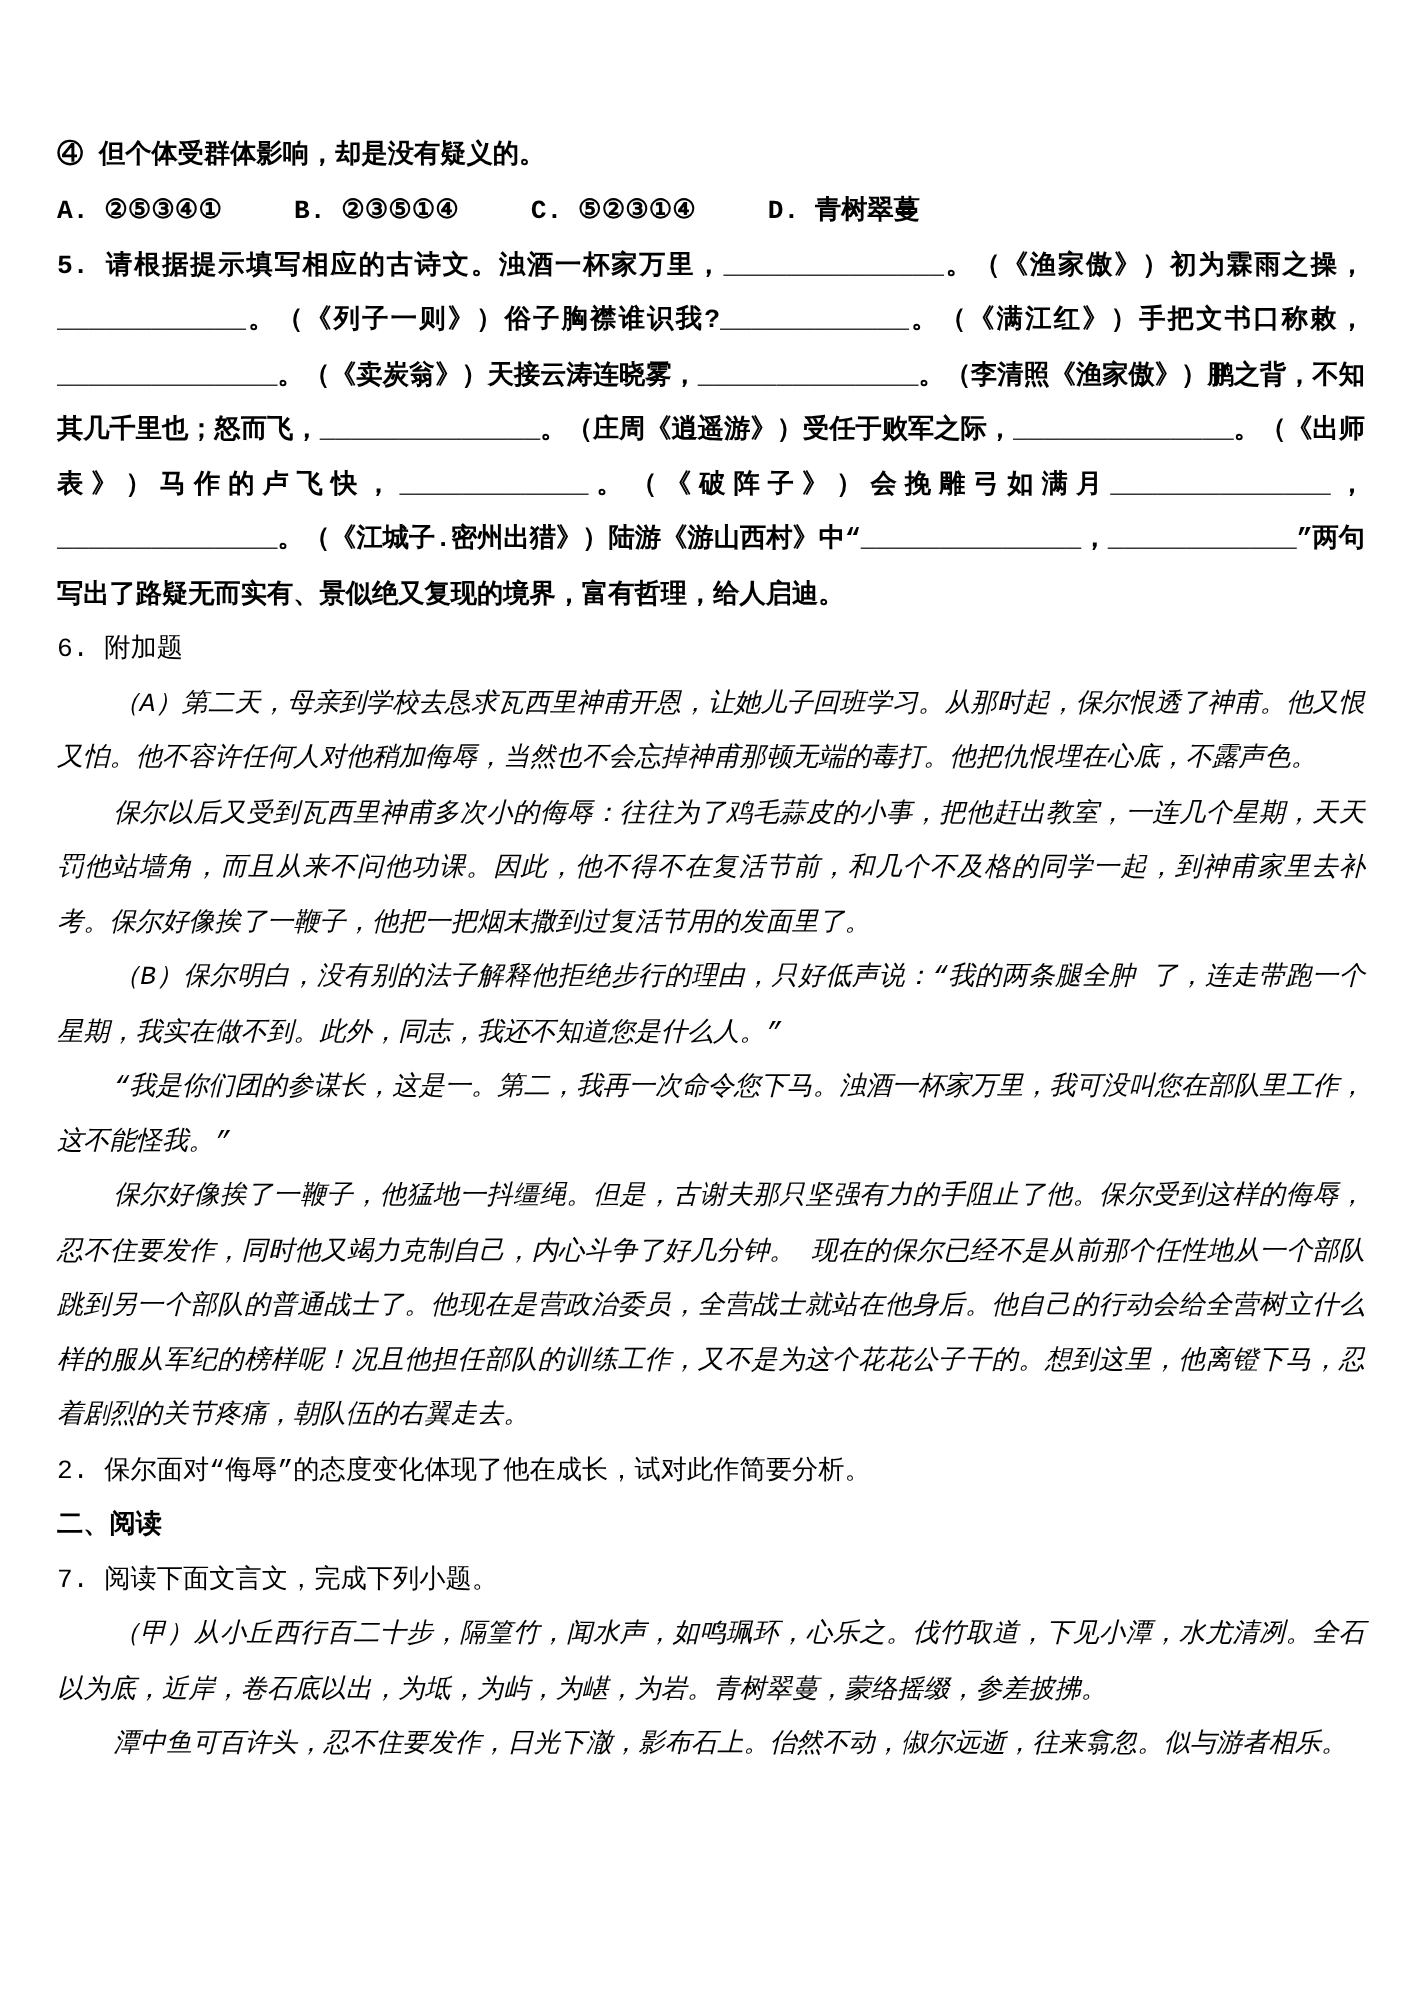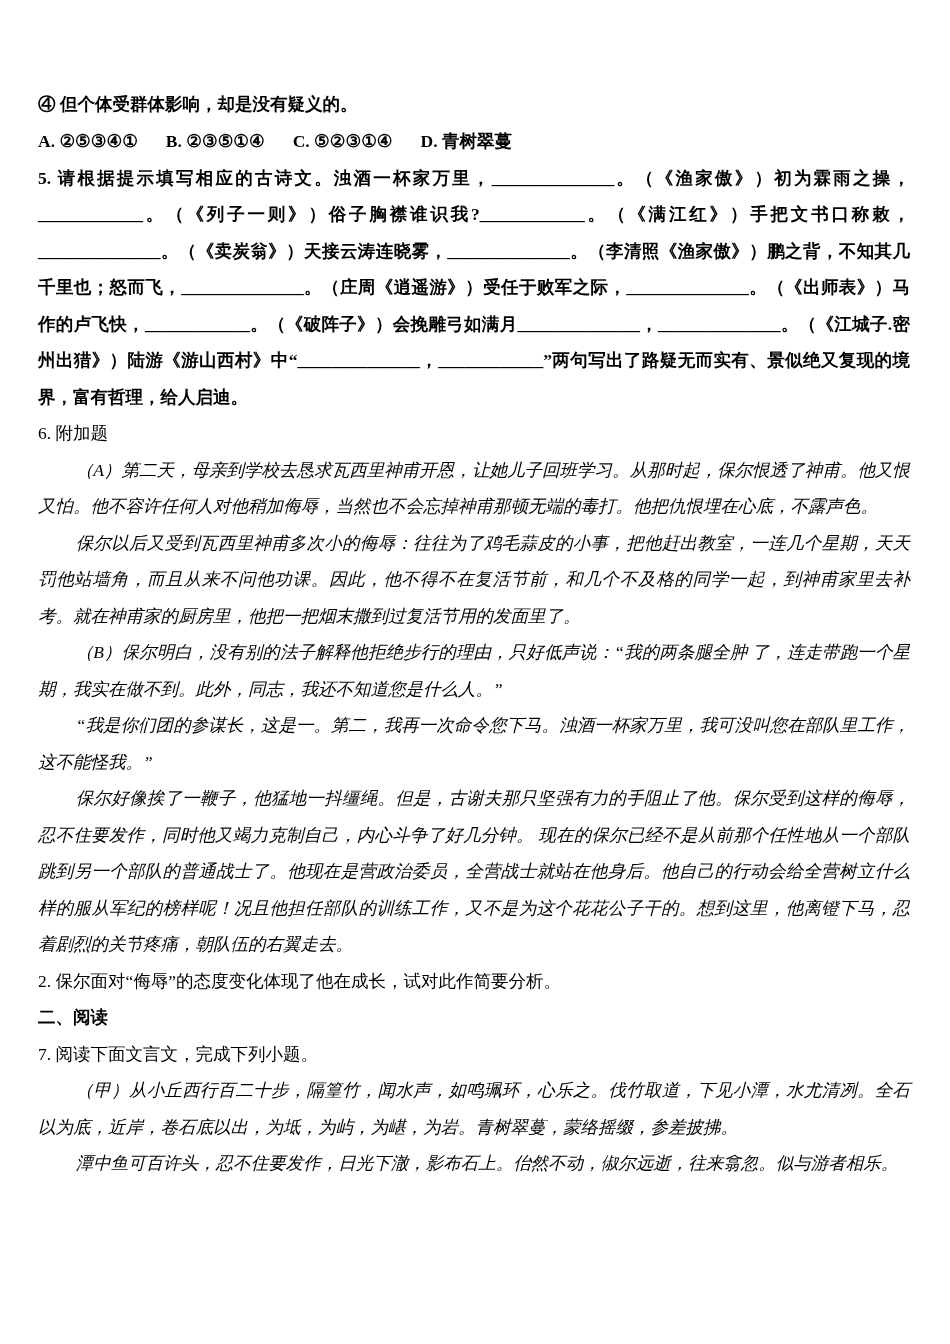--- a/index.html
+++ b/index.html
@@ -1,28 +1,28 @@
 <!DOCTYPE html>
 <html><head>
 <meta charset="utf-8">
 <style>
   html,body{margin:0;padding:0;background:#ffffff;}
   .page{
     width:950px;height:1300px;box-sizing:border-box;
     background:#ffffff;color:#000;
     padding:86px 40px 0 38px;
-    font-family:Liberation Serif, serif;
+    font-family:Liberation Mono, monospace;
     font-size:17.5px;
     border-radius:12px;
   }
   .page p{margin:0;line-height:36.5px;text-align:justify;text-justify:inter-ideograph;}
   .b{font-weight:700;}
   .k{font-style:italic;}           
   .ind{text-indent:2.15em;}
-  .choices{display:flex;gap:28px;line-height:37px;font-weight:700;}
+  .choices{display:flex;gap:48px;line-height:37px;font-weight:700;}
   .choices span{white-space:nowrap;}
   .subq{line-height:35px;}
   .sect{font-weight:700;line-height:34px;margin-top:2px;}
   .lead{line-height:31px;}
 </style>
 </head>
 <body>
 
 <div class="page">
 
@@ -33,21 +33,21 @@
     <span>B. ②③⑤①④</span>
     <span>C. ⑤②③①④</span>
     <span>D. 青树翠蔓</span>
   </div>
 
   <p class="b">5. 请根据提示填写相应的古诗文。浊酒一杯家万里，______________。（《渔家傲》）初为霖雨之操，____________。（《列子一则》）俗子胸襟谁识我?____________。（《满江红》）手把文书口称敕，______________。（《卖炭翁》）天接云涛连晓雾，______________。（李清照《渔家傲》）鹏之背，不知其几千里也；怒而飞，______________。（庄周《逍遥游》）受任于败军之际，______________。（《出师表》）马作的卢飞快，____________。（《破阵子》）会挽雕弓如满月______________，______________。（《江城子.密州出猎》）陆游《游山西村》中“______________，____________”两句写出了路疑无而实有、景似绝又复现的境界，富有哲理，给人启迪。</p>
 
   <p>6. 附加题</p>
 
   <p class="k ind">（A）第二天，母亲到学校去恳求瓦西里神甫开恩，让她儿子回班学习。从那时起，保尔恨透了神甫。他又恨又怕。他不容许任何人对他稍加侮辱，当然也不会忘掉神甫那顿无端的毒打。他把仇恨埋在心底，不露声色。</p>
-  <p class="k ind">保尔以后又受到瓦西里神甫多次小的侮辱：往往为了鸡毛蒜皮的小事，把他赶出教室，一连几个星期，天天罚他站墙角，而且从来不问他功课。因此，他不得不在复活节前，和几个不及格的同学一起，到神甫家里去补考。就在神甫家的厨房里，他把一把烟末撒到过复活节用的发面里了。</p>
+  <p class="k ind">保尔以后又受到瓦西里神甫多次小的侮辱：往往为了鸡毛蒜皮的小事，把他赶出教室，一连几个星期，天天罚他站墙角，而且从来不问他功课。因此，他不得不在复活节前，和几个不及格的同学一起，到神甫家里去补考。保尔好像挨了一鞭子，他把一把烟末撒到过复活节用的发面里了。</p>
 
   <p class="k ind">（B）保尔明白，没有别的法子解释他拒绝步行的理由，只好低声说：“我的两条腿全肿 了，连走带跑一个星期，我实在做不到。此外，同志，我还不知道您是什么人。”</p>
   <p class="k ind">“我是你们团的参谋长，这是一。第二，我再一次命令您下马。浊酒一杯家万里，我可没叫您在部队里工作，这不能怪我。”</p>
   <p class="k ind">保尔好像挨了一鞭子，他猛地一抖缰绳。但是，古谢夫那只坚强有力的手阻止了他。保尔受到这样的侮辱，忍不住要发作，同时他又竭力克制自己，内心斗争了好几分钟。 现在的保尔已经不是从前那个任性地从一个部队跳到另一个部队的普通战士了。他现在是营政治委员，全营战士就站在他身后。他自己的行动会给全营树立什么样的服从军纪的榜样呢！况且他担任部队的训练工作，又不是为这个花花公子干的。想到这里，他离镫下马，忍着剧烈的关节疼痛，朝队伍的右翼走去。</p>
 
   <p class="subq">2. 保尔面对“侮辱”的态度变化体现了他在成长，试对此作简要分析。</p>
 
   <p class="sect">二、阅读</p>
   <p class="lead">7. 阅读下面文言文，完成下列小题。</p>
 

